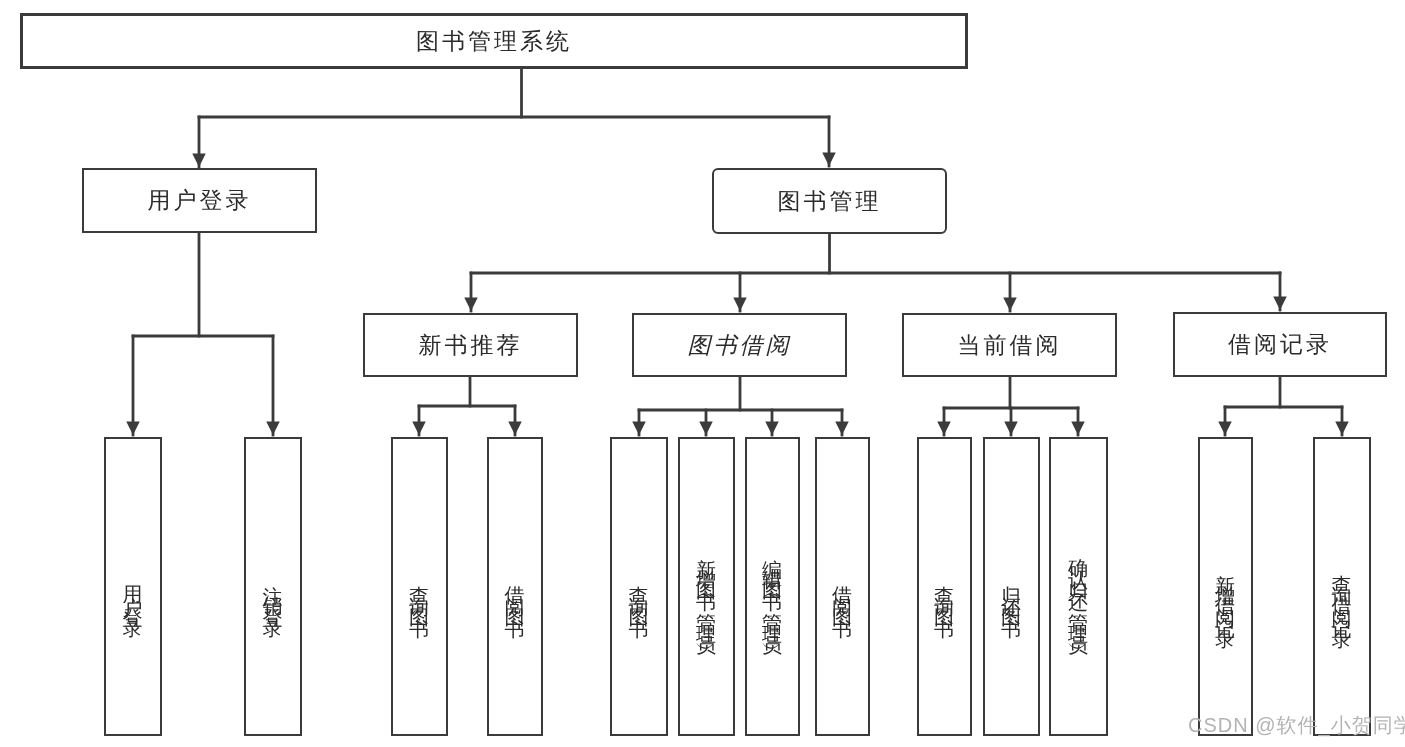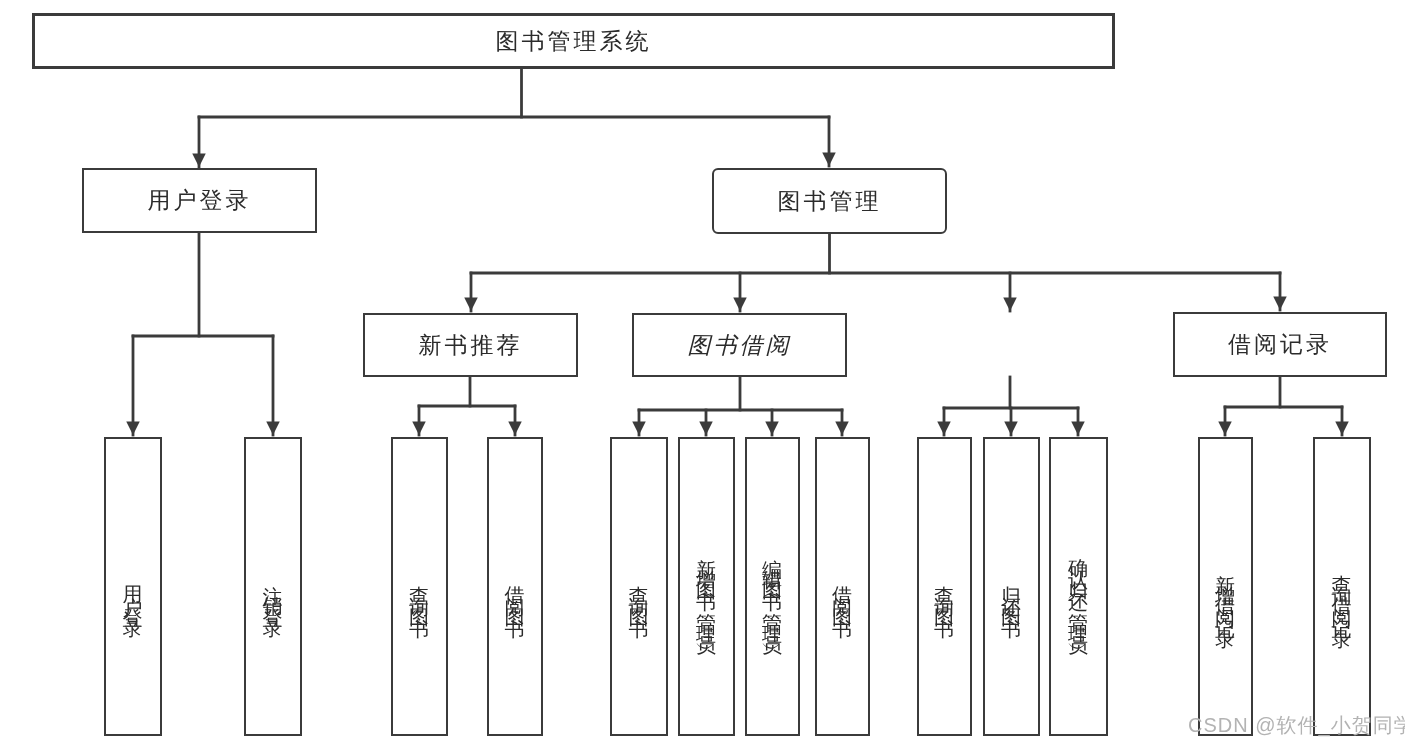--- a/index.html
+++ b/index.html
@@ -105,27 +105,28 @@
       <line x1="1011" y1="408" x2="1011" y2="435" marker-end="url(#arw)"></line>
       <line x1="1078" y1="408" x2="1078" y2="435" marker-end="url(#arw)"></line>
 
       <line x1="1280" y1="377" x2="1280" y2="407"></line>
       <line x1="1225" y1="407" x2="1342" y2="407"></line>
       <line x1="1225" y1="407" x2="1225" y2="435" marker-end="url(#arw)"></line>
       <line x1="1342" y1="407" x2="1342" y2="435" marker-end="url(#arw)"></line>
     </g>
   </svg>
 
-  <div class="hbox root" style="left:32px; top:13px; width:1083px; height:56px;">图书管理系统</div>
+  <div class="hbox root" style="left:20px; top:13px; width:948px; height:56px;">图书管理系统</div>
 
   <div class="hbox" style="left:82px; top:168px; width:235px; height:65px;">用户登录</div>
   <div class="hbox" style="left:712px; top:168px; width:235px; height:66px;border-radius:6px;">图书管理</div>
 
   <div class="hbox" style="left:363px; top:313px; width:215px; height:64px;">新书推荐</div>
   <div class="hbox" style="left:632px; top:313px; width:215px; height:64px;font-style:italic;">图书借阅</div>
+  <div class="hbox" style="left:902px; top:313px; width:215px; height:64px;">当前借阅</div>
   <div class="hbox" style="left:1173px; top:312px; width:214px; height:65px;">借阅记录</div>
 
   <div class="vbox" style="left:104px; top:437px; width:58px; height:299px;">
     <span class="vtext">用户登录</span>
   </div>
   <div class="vbox" style="left:244px; top:437px; width:58px; height:299px;">
     <span class="vtext">注销登录</span>
   </div>
 
   <div class="vbox" style="left:391px; top:437px; width:57px; height:299px;">

